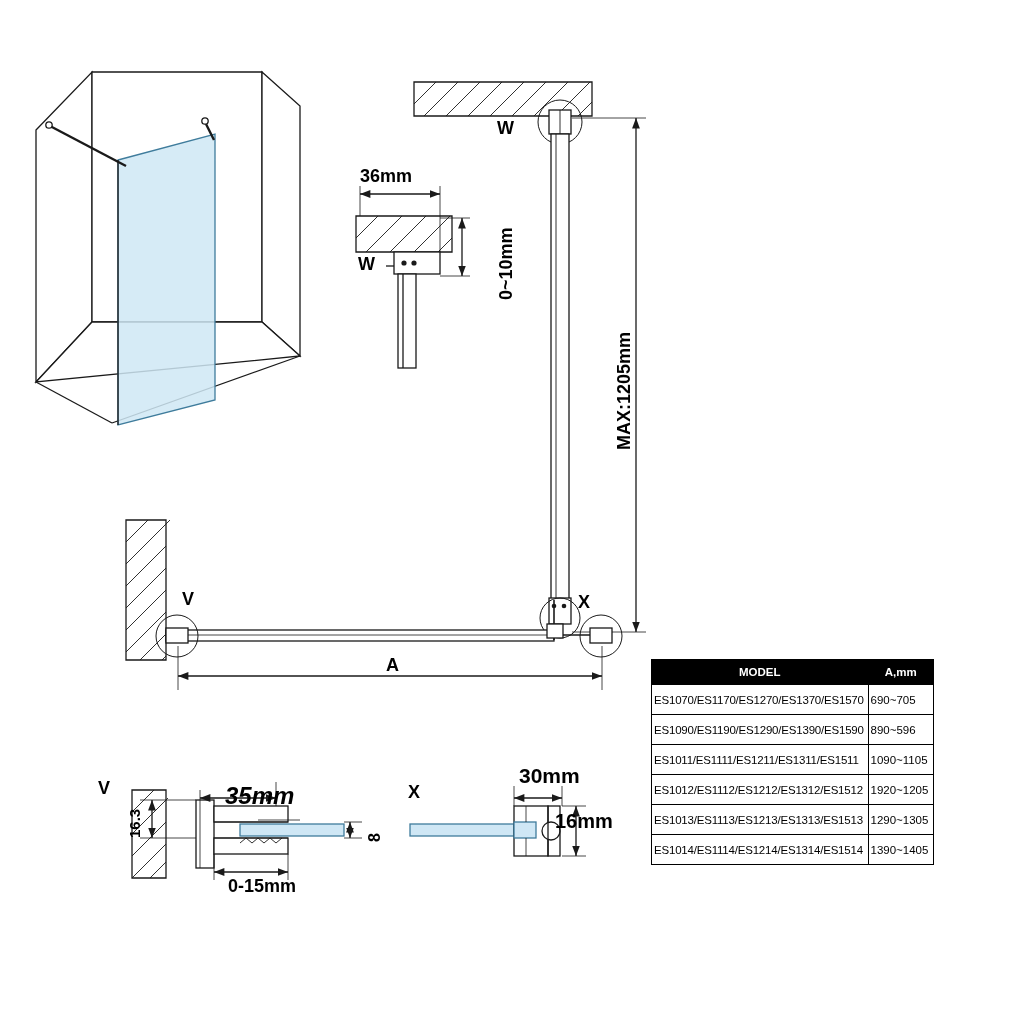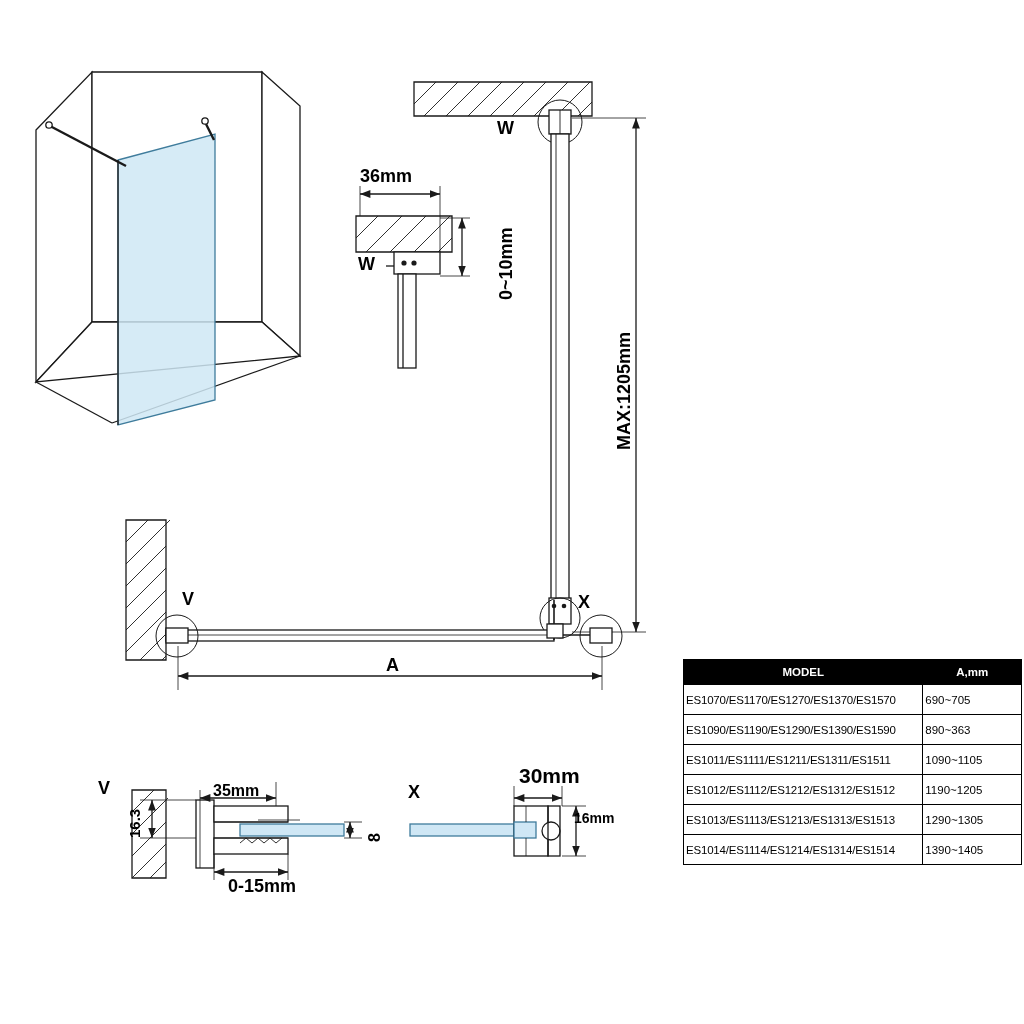--- a/index.html
+++ b/index.html
@@ -36,25 +36,24 @@
   }
   .vert {
     transform-origin: left top;
     transform: rotate(-90deg);
   }
   
   #model-table {
     position: absolute;
     left: 651px;
     top: 659px;
-    width: 339px;
+    width: 283px;
     border-collapse: collapse;
     font-family: "Liberation Sans", sans-serif;
     font-size: 11.5px;
-    margin-left: 32px;
   }
   #model-table th {
     background: #000000;
     color: #ffffff;
     font-weight: bold;
     padding: 6px 2px;
     border: 1px solid #000;
     font-size: 11.5px;
   }
   #model-table td {
@@ -277,55 +276,55 @@
   <div class="lbl" style="left:182px; top:589px; font-size:18px;">V</div>
 
   <div class="lbl" style="left:578px; top:592px; font-size:18px;">X</div>
 
   <div class="lbl" style="left:386px; top:655px; font-size:18px;">A</div>
 
   <div class="lbl" style="left:98px; top:778px; font-size:18px;">V</div>
 
   <div class="lbl vert" style="left:126px; top:838px; font-size:15px;">16.3</div>
 
-  <div class="lbl" style="left:213px; top:782px; font-size:16px;">35mm</div>
+  <div class="lbl" style="left:225px; top:782px; font-size:24px;font-style:italic;">35mm</div>
 
   <div class="lbl vert" style="left:366px; top:842px; font-size:16px;">8</div>
 
   <div class="lbl" style="left:228px; top:876px; font-size:18px;">0-15mm</div>
 
   <div class="lbl" style="left:408px; top:782px; font-size:18px;">X</div>
 
   <div class="lbl" style="left:519px; top:764px; font-size:21px;">30mm</div>
 
-  <div class="lbl" style="left:574px; top:810px; font-size:14px;">16mm</div>
+  <div class="lbl" style="left:555px; top:810px; font-size:20px;">16mm</div>
 
   <table id="model-table">
     <thead>
       <tr>
         <th>MODEL</th>
         <th>A,mm</th>
       </tr>
     </thead>
     <tbody>
       <tr>
         <td class="model-col">ES1070/ES1170/ES1270/ES1370/ES1570</td>
         <td class="a-col">690~705</td>
       </tr>
       <tr>
         <td class="model-col">ES1090/ES1190/ES1290/ES1390/ES1590</td>
-        <td class="a-col">890~363</td>
+        <td class="a-col">890~596</td>
       </tr>
       <tr>
         <td class="model-col">ES1011/ES1111/ES1211/ES1311/ES1511</td>
         <td class="a-col">1090~1105</td>
       </tr>
       <tr>
         <td class="model-col">ES1012/ES1112/ES1212/ES1312/ES1512</td>
-        <td class="a-col">1190~1205</td>
+        <td class="a-col">1920~1205</td>
       </tr>
       <tr>
         <td class="model-col">ES1013/ES1113/ES1213/ES1313/ES1513</td>
         <td class="a-col">1290~1305</td>
       </tr>
       <tr>
         <td class="model-col">ES1014/ES1114/ES1214/ES1314/ES1514</td>
         <td class="a-col">1390~1405</td>
       </tr>
     </tbody>

